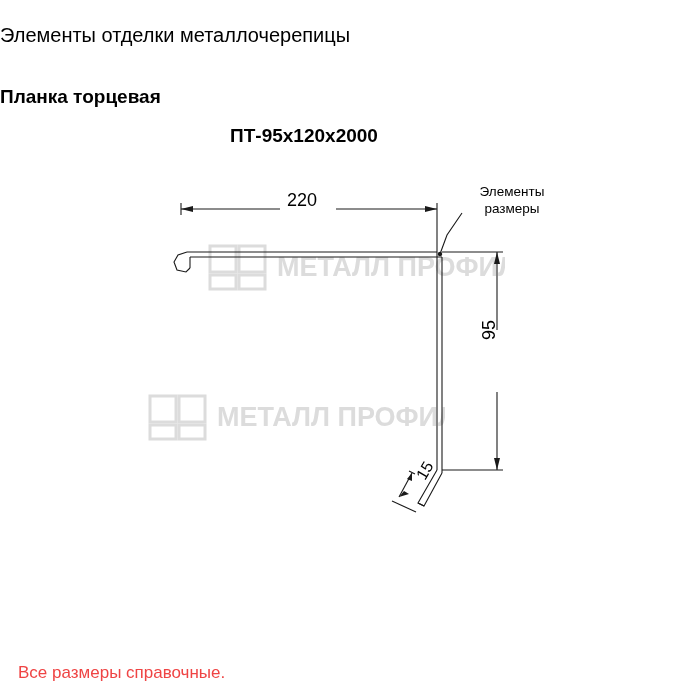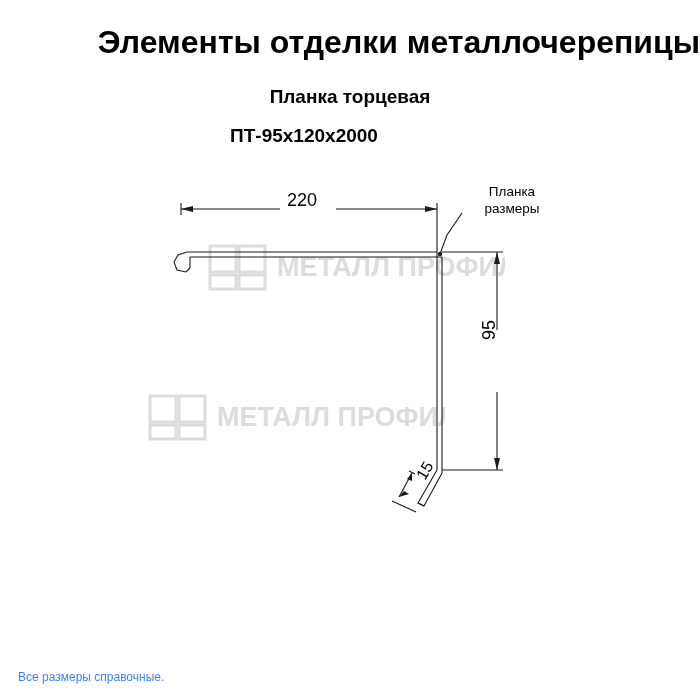--- a/index.html
+++ b/index.html
@@ -18,31 +18,31 @@
   .page {
     position: relative;
     width: 700px;
     height: 700px;
   }
   .title-main {
     position: absolute;
     top: 24px;
     left: 0;
     width: 700px;
-    text-align: right;
-    font-size: 32px;
-    font-weight: bold;
+    text-align: left;
+    font-size: 20px;
+    font-weight: normal;
     letter-spacing: 0px;
   }
   .title-sub {
     position: absolute;
     top: 86px;
     left: 0;
     width: 700px;
-    text-align: center;
+    text-align: left;
     font-size: 19px;
     font-weight: bold;
   }
   .title-code {
     position: absolute;
     top: 125px;
     left: 0;
     width: 608px;
     text-align: center;
     font-size: 19px;
@@ -59,23 +59,23 @@
     position: absolute;
     opacity: 1;
     pointer-events: none;
   }
   .wm1 { left: 205px; top: 228px; }
   .wm2 { left: 145px; top: 378px; }
   .footer {
     position: absolute;
     left: 18px;
     bottom: 14px;
-    font-size: 12px;
+    font-size: 17px;
     line-height: 1.45;
-    color: #3b82f6;
+    color: #ef4444;
     text-align: center;
   }
   .footer div { white-space: nowrap; }
   .lbl {
     position: absolute;
     font-size: 15px;
     color: #000;
     white-space: nowrap;
   }
   .lbl-120 { left: 287px; top: 190px; font-size: 18px; }
@@ -166,21 +166,21 @@
       <path d="M462,213 L447,235 L440,254"></path>
       <circle cx="440" cy="254" r="2.2" fill="#1a1a1a" stroke="none"></circle>
     </g>
   </svg>
 
   <div class="lbl lbl-120">220</div>
   <div class="lbl lbl-95">95</div>
   <div class="lbl lbl-15">15</div>
 
   <div class="lbl lbl-face">
-    <span>Планка</span><br>
+    <span>Элементы</span><br>
     <span>размеры</span>
   </div>
 
   <div class="footer">
     <div>Все размеры справочные.</div>
   </div>
 
 </div>
 
 </body></html>

